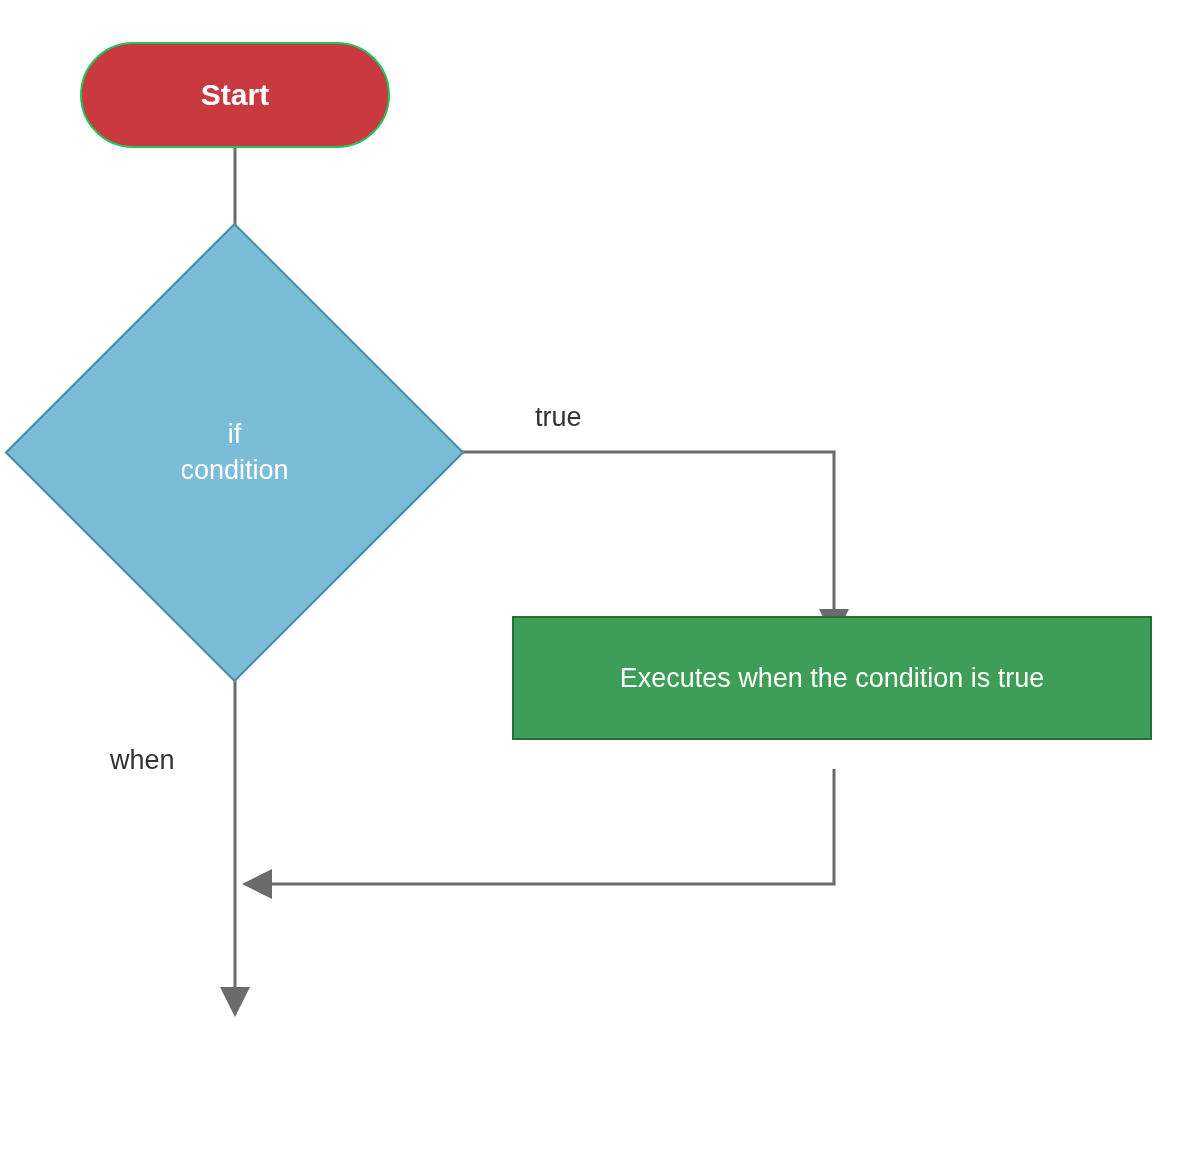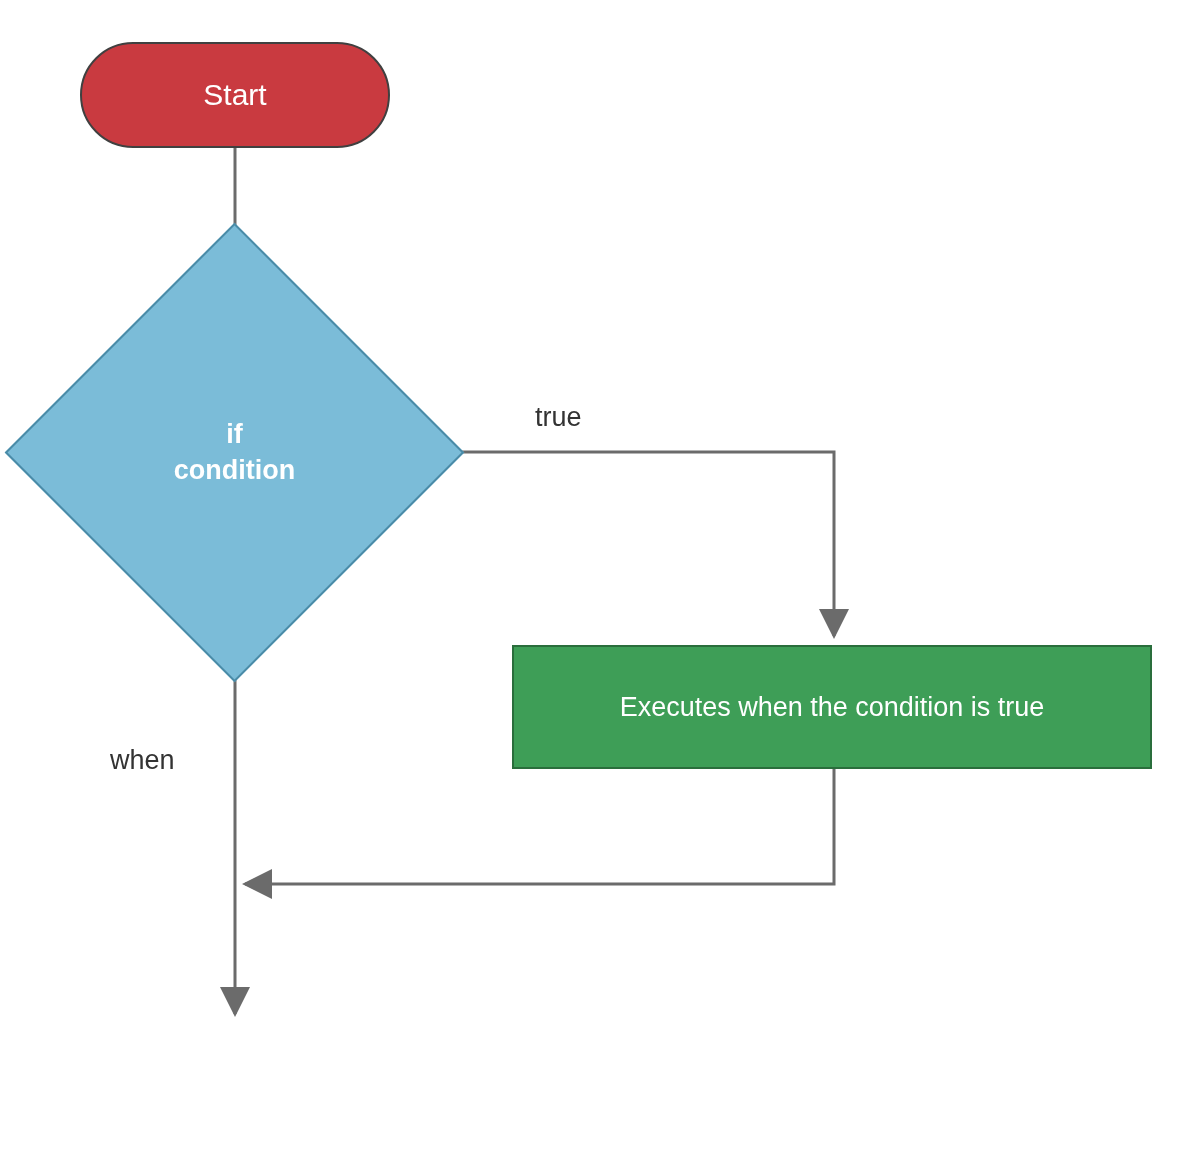--- a/index.html
+++ b/index.html
@@ -24,24 +24,24 @@
       display: flex;
       align-items: center;
       justify-content: center;
       text-align: center;
     }
     .terminator {
       width: 310px;
       height: 106px;
       border-radius: 53px;
       background: #c93a40;
-      border: 2px solid #404040;
+      border: 2px solid #22c55e;
       color: #ffffff;
       font-size: 30px;
-      font-weight: 400;
+      font-weight: 700;
     }
     .start-node {
       left: 80px;
       top: 42px;
     }
     .stop-node {
       left: 80px;
       top: 1024px;
     }
     .decision-wrapper {
@@ -65,27 +65,27 @@
       top: 0;
       left: 0;
       width: 100%;
       height: 100%;
       display: flex;
       flex-direction: column;
       align-items: center;
       justify-content: center;
       color: #ffffff;
       font-size: 27px;
-      font-weight: 700;
+      font-weight: 400;
       line-height: 1.3;
     }
     .process-node {
       position: absolute;
       left: 512px;
-      top: 645px;
+      top: 616px;
       width: 640px;
       height: 124px;
       background: #3e9e57;
       border: 2px solid #2a6e3c;
       color: #ffffff;
       font-size: 27px;
       font-weight: 500;
     }
     .edge-label {
       position: absolute;

